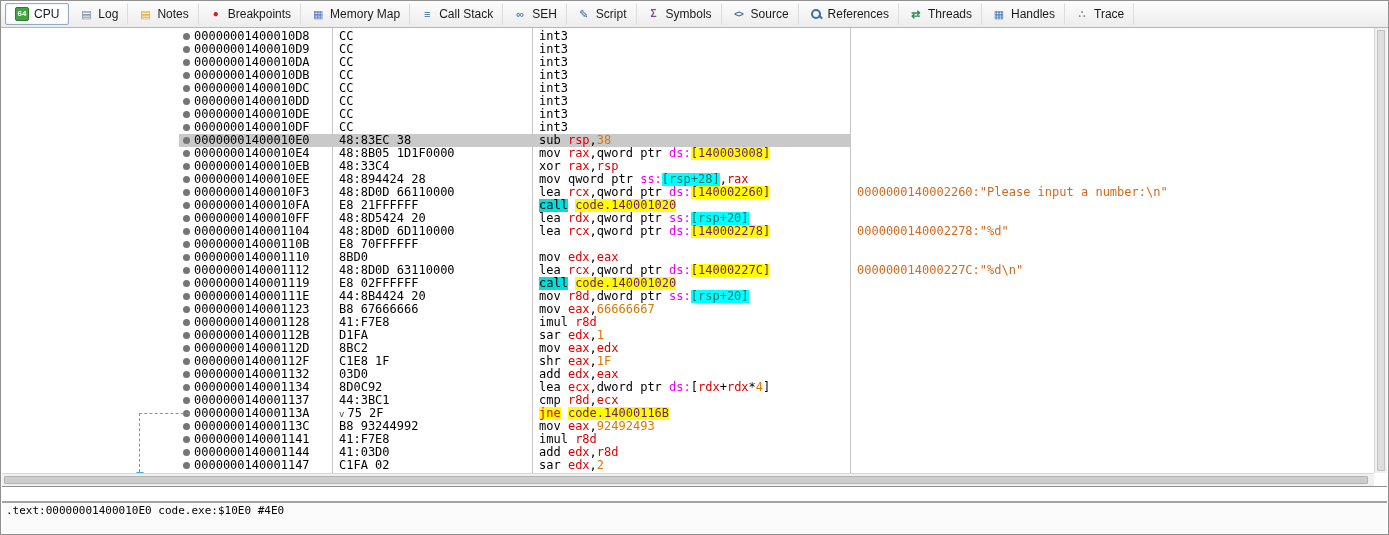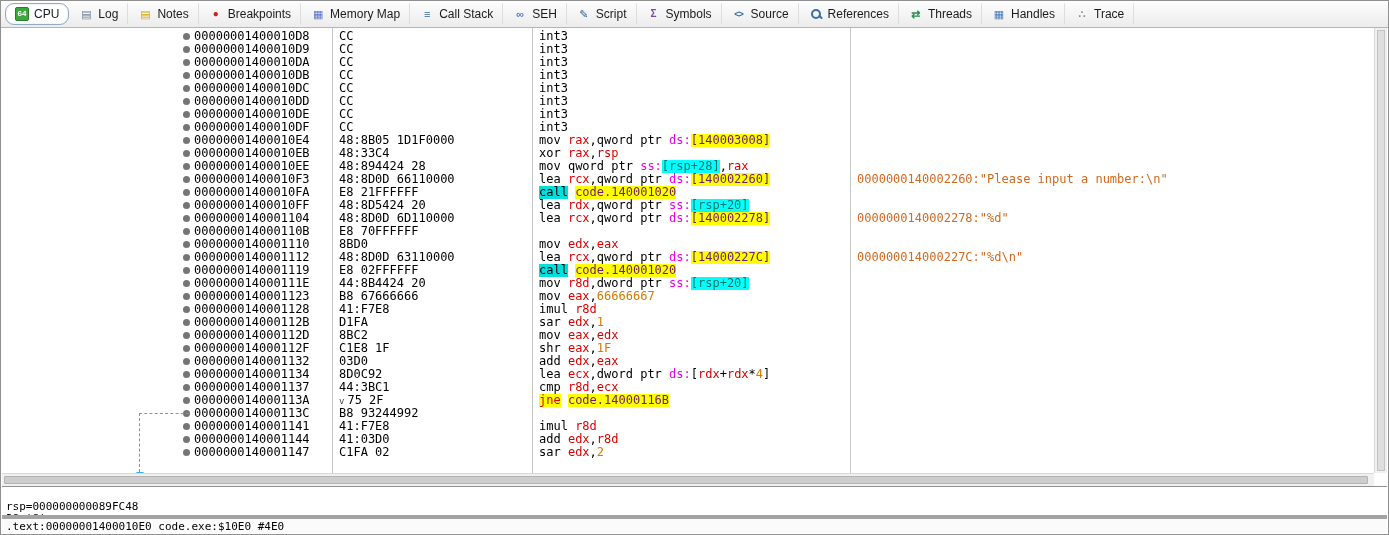--- a/index.html
+++ b/index.html
@@ -5,21 +5,21 @@
   *{margin:0;padding:0;box-sizing:border-box}
   html,body{width:1389px;height:535px;overflow:hidden;background:#d4d0c8}
   body{font-family:"DejaVu Sans Mono",monospace}
   .window{position:relative;width:1389px;height:535px;background:#fff;border:1px solid #8f8f8f}
 
   
   .tabbar{position:absolute;left:0;top:0;width:100%;height:27px;background:linear-gradient(#fdfdfd,#ececec);
           border-bottom:1px solid #b5b5b5;display:flex;align-items:stretch;padding-left:4px}
   .tab{display:flex;align-items:center;gap:5px;padding:0 9px;margin:2px 0;font-family:"Liberation Sans",sans-serif;
        font-size:12px;color:#1a1a1a;border:1px solid transparent;border-right:1px solid #ddd;white-space:nowrap}
-  .tab.active{background:#fff;border:1px solid #93aac2;border-radius:9px;box-shadow:inset 0 0 3px #dce8f4}
+  .tab.active{background:#fff;border:1px solid #93aac2;border-radius:2px;box-shadow:inset 0 0 3px #dce8f4}
   .ticon{width:14px;height:14px;display:inline-flex;align-items:center;justify-content:center;
          font-size:11px;line-height:14px;position:relative;flex:none}
   .ic-cpu{background:#3fa53f;color:#fff;border:1px solid #2c7a2c;border-radius:2px}
   .ic-cpu::before{content:"64";font-size:8px;font-weight:bold;font-family:"Liberation Sans",sans-serif}
   .ic-log::before{content:"▤";color:#6b7f93}
   .ic-notes::before{content:"▤";color:#d6a500}
   .ic-breakpoints::before{content:"●";color:#cf2020;font-size:10px}
   .ic-memory-map::before{content:"▦";color:#5b76c9}
   .ic-call-stack::before{content:"≡";color:#33689e;font-weight:bold}
   .ic-seh::before{content:"∞";color:#4a7ebb;font-weight:bold}
@@ -65,21 +65,21 @@
   
   .hscroll{position:absolute;left:0;right:13px;bottom:0;height:13px;background:#f0f0f0;border-top:1px solid #d9d9d9}
   .hthumb{position:absolute;left:2px;top:2px;bottom:2px;right:6px;background:#cdcdcd;border:1px solid #b3b3b3;border-radius:1px}
   .vscroll{position:absolute;right:0;top:0;bottom:13px;width:13px;background:#f0f0f0;border-left:1px solid #d9d9d9}
   .vthumb{position:absolute;left:2px;right:2px;top:2px;bottom:2px;background:#dedede;border:1px solid #c3c3c3}
 
   
   .infopanel{position:absolute;left:1px;right:1px;bottom:1px;height:47px;background:#fff;
              border-top:1px solid #8f8f8f;font-size:11px;line-height:12px}
   .infolines{padding:14px 4px}
-  .statusline{position:absolute;left:0;right:0;bottom:0;height:18px;border-top:4px solid #a3a3a3;
+  .statusline{position:absolute;left:0;right:0;bottom:0;height:32px;border-top:2px solid #a3a3a3;
               background:#fbfbfb;padding:2px 4px;font-size:11px;color:#000}
 </style>
 </head>
 <body>
 
 <div class="window">
 
   <div class="tabbar">
       <div class="tab active">
         <span class="ticon ic-cpu"></span>
@@ -146,20 +146,21 @@
 
     <div class="rows">
         <div class="row"><span class="cell gutter"><span class="bp-dot"></span></span><span class="cell addr">00000001400010D8</span><span class="cell bytes">CC</span><span class="cell dis"><span class="tk-m">int3</span></span><span class="cell cmt"></span></div>
         <div class="row"><span class="cell gutter"><span class="bp-dot"></span></span><span class="cell addr">00000001400010D9</span><span class="cell bytes">CC</span><span class="cell dis"><span class="tk-m">int3</span></span><span class="cell cmt"></span></div>
         <div class="row"><span class="cell gutter"><span class="bp-dot"></span></span><span class="cell addr">00000001400010DA</span><span class="cell bytes">CC</span><span class="cell dis"><span class="tk-m">int3</span></span><span class="cell cmt"></span></div>
         <div class="row"><span class="cell gutter"><span class="bp-dot"></span></span><span class="cell addr">00000001400010DB</span><span class="cell bytes">CC</span><span class="cell dis"><span class="tk-m">int3</span></span><span class="cell cmt"></span></div>
         <div class="row"><span class="cell gutter"><span class="bp-dot"></span></span><span class="cell addr">00000001400010DC</span><span class="cell bytes">CC</span><span class="cell dis"><span class="tk-m">int3</span></span><span class="cell cmt"></span></div>
         <div class="row"><span class="cell gutter"><span class="bp-dot"></span></span><span class="cell addr">00000001400010DD</span><span class="cell bytes">CC</span><span class="cell dis"><span class="tk-m">int3</span></span><span class="cell cmt"></span></div>
         <div class="row"><span class="cell gutter"><span class="bp-dot"></span></span><span class="cell addr">00000001400010DE</span><span class="cell bytes">CC</span><span class="cell dis"><span class="tk-m">int3</span></span><span class="cell cmt"></span></div>
         <div class="row"><span class="cell gutter"><span class="bp-dot"></span></span><span class="cell addr">00000001400010DF</span><span class="cell bytes">CC</span><span class="cell dis"><span class="tk-m">int3</span></span><span class="cell cmt"></span></div>
+        <div class="row sel"><span class="cell gutter"><span class="bp-dot"></span></span><span class="cell addr">00000001400010E0</span><span class="cell bytes">48:83EC 38</span><span class="cell dis"><span class="tk-m">sub </span><span class="tk-r">rsp</span><span class="tk-p">,</span><span class="tk-n">38</span></span><span class="cell cmt"></span></div>
         <div class="row"><span class="cell gutter"><span class="bp-dot"></span></span><span class="cell addr">00000001400010E4</span><span class="cell bytes">48:8B05 1D1F0000</span><span class="cell dis"><span class="tk-m">mov </span><span class="tk-r">rax</span><span class="tk-p">,qword ptr </span><span class="tk-s">ds:</span><span class="tk-y">[140003008]</span></span><span class="cell cmt"></span></div>
         <div class="row"><span class="cell gutter"><span class="bp-dot"></span></span><span class="cell addr">00000001400010EB</span><span class="cell bytes">48:33C4</span><span class="cell dis"><span class="tk-m">xor </span><span class="tk-r">rax</span><span class="tk-p">,</span><span class="tk-r">rsp</span></span><span class="cell cmt"></span></div>
         <div class="row"><span class="cell gutter"><span class="bp-dot"></span></span><span class="cell addr">00000001400010EE</span><span class="cell bytes">48:894424 28</span><span class="cell dis"><span class="tk-m">mov </span><span class="tk-p">qword ptr </span><span class="tk-s">ss:</span><span class="tk-c">[rsp+28]</span><span class="tk-p">,</span><span class="tk-r">rax</span></span><span class="cell cmt"></span></div>
         <div class="row"><span class="cell gutter"><span class="bp-dot"></span></span><span class="cell addr">00000001400010F3</span><span class="cell bytes">48:8D0D 66110000</span><span class="cell dis"><span class="tk-m">lea </span><span class="tk-r">rcx</span><span class="tk-p">,qword ptr </span><span class="tk-s">ds:</span><span class="tk-y">[140002260]</span></span><span class="cell cmt">0000000140002260:"Please input a number:\n"</span></div>
         <div class="row"><span class="cell gutter"><span class="bp-dot"></span></span><span class="cell addr">00000001400010FA</span><span class="cell bytes">E8 21FFFFFF</span><span class="cell dis"><span class="tk-C">call</span><span class="tk-p"> </span><span class="tk-y">code.140001020</span></span><span class="cell cmt"></span></div>
         <div class="row"><span class="cell gutter"><span class="bp-dot"></span></span><span class="cell addr">00000001400010FF</span><span class="cell bytes">48:8D5424 20</span><span class="cell dis"><span class="tk-m">lea </span><span class="tk-r">rdx</span><span class="tk-p">,qword ptr </span><span class="tk-s">ss:</span><span class="tk-c">[rsp+20]</span></span><span class="cell cmt"></span></div>
         <div class="row"><span class="cell gutter"><span class="bp-dot"></span></span><span class="cell addr">0000000140001104</span><span class="cell bytes">48:8D0D 6D110000</span><span class="cell dis"><span class="tk-m">lea </span><span class="tk-r">rcx</span><span class="tk-p">,qword ptr </span><span class="tk-s">ds:</span><span class="tk-y">[140002278]</span></span><span class="cell cmt">0000000140002278:"%d"</span></div>
         <div class="row"><span class="cell gutter"><span class="bp-dot"></span></span><span class="cell addr">000000014000110B</span><span class="cell bytes">E8 70FFFFFF</span><span class="cell cmt"></span></div>
         <div class="row"><span class="cell gutter"><span class="bp-dot"></span></span><span class="cell addr">0000000140001110</span><span class="cell bytes">8BD0</span><span class="cell dis"><span class="tk-m">mov </span><span class="tk-r">edx</span><span class="tk-p">,</span><span class="tk-r">eax</span></span><span class="cell cmt"></span></div>
         <div class="row"><span class="cell gutter"><span class="bp-dot"></span></span><span class="cell addr">0000000140001112</span><span class="cell bytes">48:8D0D 63110000</span><span class="cell dis"><span class="tk-m">lea </span><span class="tk-r">rcx</span><span class="tk-p">,qword ptr </span><span class="tk-s">ds:</span><span class="tk-y">[14000227C]</span></span><span class="cell cmt">000000014000227C:"%d\n"</span></div>
@@ -167,21 +168,21 @@
         <div class="row"><span class="cell gutter"><span class="bp-dot"></span></span><span class="cell addr">000000014000111E</span><span class="cell bytes">44:8B4424 20</span><span class="cell dis"><span class="tk-m">mov </span><span class="tk-r">r8d</span><span class="tk-p">,dword ptr </span><span class="tk-s">ss:</span><span class="tk-c">[rsp+20]</span></span><span class="cell cmt"></span></div>
         <div class="row"><span class="cell gutter"><span class="bp-dot"></span></span><span class="cell addr">0000000140001123</span><span class="cell bytes">B8 67666666</span><span class="cell dis"><span class="tk-m">mov </span><span class="tk-r">eax</span><span class="tk-p">,</span><span class="tk-n">66666667</span></span><span class="cell cmt"></span></div>
         <div class="row"><span class="cell gutter"><span class="bp-dot"></span></span><span class="cell addr">0000000140001128</span><span class="cell bytes">41:F7E8</span><span class="cell dis"><span class="tk-m">imul </span><span class="tk-r">r8d</span></span><span class="cell cmt"></span></div>
         <div class="row"><span class="cell gutter"><span class="bp-dot"></span></span><span class="cell addr">000000014000112B</span><span class="cell bytes">D1FA</span><span class="cell dis"><span class="tk-m">sar </span><span class="tk-r">edx</span><span class="tk-p">,</span><span class="tk-n">1</span></span><span class="cell cmt"></span></div>
         <div class="row"><span class="cell gutter"><span class="bp-dot"></span></span><span class="cell addr">000000014000112D</span><span class="cell bytes">8BC2</span><span class="cell dis"><span class="tk-m">mov </span><span class="tk-r">eax</span><span class="tk-p">,</span><span class="tk-r">edx</span></span><span class="cell cmt"></span></div>
         <div class="row"><span class="cell gutter"><span class="bp-dot"></span></span><span class="cell addr">000000014000112F</span><span class="cell bytes">C1E8 1F</span><span class="cell dis"><span class="tk-m">shr </span><span class="tk-r">eax</span><span class="tk-p">,</span><span class="tk-n">1F</span></span><span class="cell cmt"></span></div>
         <div class="row"><span class="cell gutter"><span class="bp-dot"></span></span><span class="cell addr">0000000140001132</span><span class="cell bytes">03D0</span><span class="cell dis"><span class="tk-m">add </span><span class="tk-r">edx</span><span class="tk-p">,</span><span class="tk-r">eax</span></span><span class="cell cmt"></span></div>
         <div class="row"><span class="cell gutter"><span class="bp-dot"></span></span><span class="cell addr">0000000140001134</span><span class="cell bytes">8D0C92</span><span class="cell dis"><span class="tk-m">lea </span><span class="tk-r">ecx</span><span class="tk-p">,dword ptr </span><span class="tk-s">ds:</span><span class="tk-p">[</span><span class="tk-r">rdx</span><span class="tk-p">+</span><span class="tk-r">rdx</span><span class="tk-p">*</span><span class="tk-n">4</span><span class="tk-p">]</span></span><span class="cell cmt"></span></div>
         <div class="row"><span class="cell gutter"><span class="bp-dot"></span></span><span class="cell addr">0000000140001137</span><span class="cell bytes">44:3BC1</span><span class="cell dis"><span class="tk-m">cmp </span><span class="tk-r">r8d</span><span class="tk-p">,</span><span class="tk-r">ecx</span></span><span class="cell cmt"></span></div>
         <div class="row"><span class="cell gutter"><span class="bp-dot"></span></span><span class="cell addr">000000014000113A</span><span class="cell bytes"><span class="jmark">v</span>75 2F</span><span class="cell dis"><span class="tk-J">jne</span><span class="tk-p"> </span><span class="tk-y">code.14000116B</span></span><span class="cell cmt"></span></div>
-        <div class="row"><span class="cell gutter"><span class="bp-dot"></span></span><span class="cell addr">000000014000113C</span><span class="cell bytes">B8 93244992</span><span class="cell cmt"></span></div>
+        <div class="row"><span class="cell gutter"><span class="bp-dot"></span></span><span class="cell addr">000000014000113C</span><span class="cell bytes">B8 93244992</span><span class="cell dis"><span class="tk-m">mov </span><span class="tk-r">eax</span><span class="tk-p">,</span><span class="tk-n">92492493</span></span><span class="cell cmt"></span></div>
         <div class="row"><span class="cell gutter"><span class="bp-dot"></span></span><span class="cell addr">0000000140001141</span><span class="cell bytes">41:F7E8</span><span class="cell dis"><span class="tk-m">imul </span><span class="tk-r">r8d</span></span><span class="cell cmt"></span></div>
         <div class="row"><span class="cell gutter"><span class="bp-dot"></span></span><span class="cell addr">0000000140001144</span><span class="cell bytes">41:03D0</span><span class="cell dis"><span class="tk-m">add </span><span class="tk-r">edx</span><span class="tk-p">,</span><span class="tk-r">r8d</span></span><span class="cell cmt"></span></div>
         <div class="row"><span class="cell gutter"><span class="bp-dot"></span></span><span class="cell addr">0000000140001147</span><span class="cell bytes">C1FA 02</span><span class="cell dis"><span class="tk-m">sar </span><span class="tk-r">edx</span><span class="tk-p">,</span><span class="tk-n">2</span></span><span class="cell cmt"></span></div>
       </div>
 
     <div class="jarrow-h"></div>
     <div class="jarrow-v"></div>
     <div class="jarrow-head"></div>
 
     <div class="vscroll">

